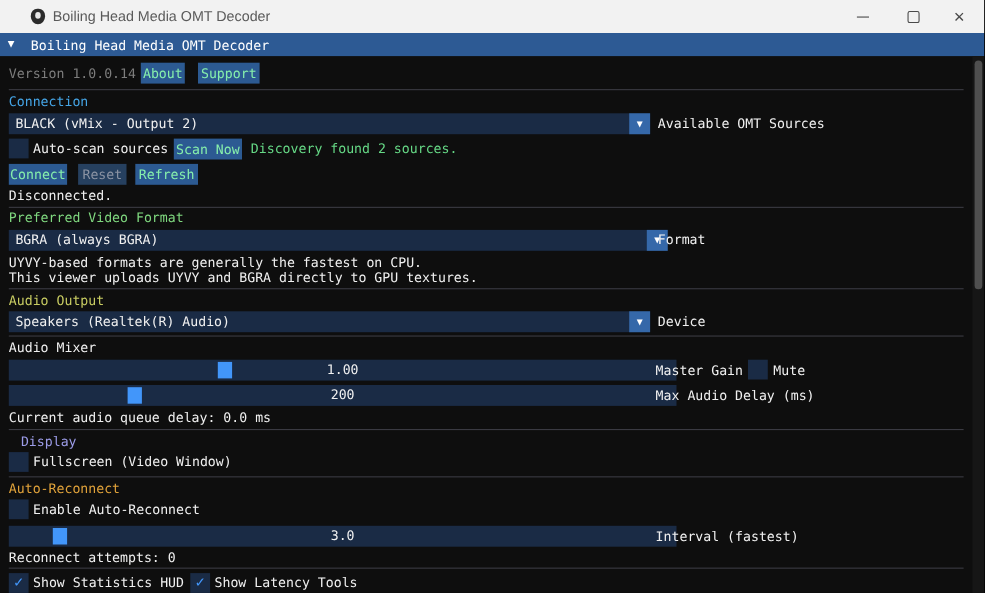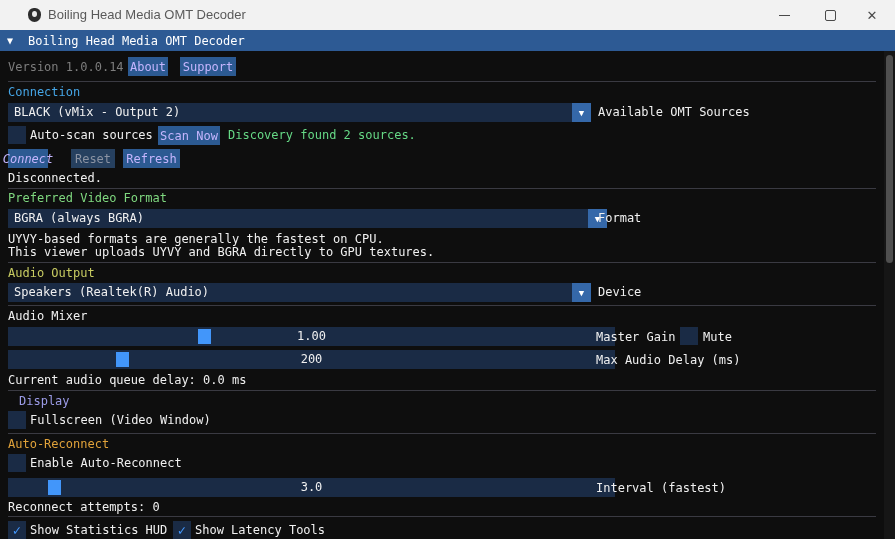--- a/index.html
+++ b/index.html
@@ -27,21 +27,21 @@
   .lbl{position:absolute;line-height:13px;white-space:pre;}
   .c-gray{color:#7d7d7d;}
   .c-conn{color:#45a5e6;}
   .c-green{color:#7fd87f;}
   .c-yellow{color:#c8cc62;}
   .c-lav{color:#9c9ce8;padding-left:11px;}
   .c-orange{color:#e0a23a;}
   .c-ok{color:#66d986;}
   .sep{position:absolute;left:8px;width:868px;height:1px;background:#3a3a42;}
 
-  .btn{position:absolute;height:19px;background:#2c5a92;color:#c4b5fd;display:flex;
+  .btn{position:absolute;height:19px;background:#2c5a92;color:#86efac;display:flex;
        align-items:center;justify-content:center;}
   .btn.disabled{background:#26405f;color:#8b93a3;}
 
   .combo{position:absolute;left:8px;width:583px;height:19px;background:#1a2b45;}
   .combo .cval{position:absolute;left:6px;top:3px;line-height:13px;white-space:pre;}
   .combo .carrow{position:absolute;right:0;top:0;width:19px;height:19px;background:#3568a9;
        display:flex;align-items:center;justify-content:center;font-size:9px;color:#fff;}
 
   .cb{position:absolute;width:18px;height:18px;background:#1a2b45;display:flex;
       align-items:center;justify-content:center;}
@@ -91,21 +91,21 @@
     <span class="cval">BLACK (vMix - Output 2)</span>
     <span class="carrow">▼</span>
   </div>
   <div class="lbl" style="left:598px;top:106px;">Available OMT Sources</div>
 
   <div class="cb" style="left:8px;top:126px;"></div>
   <div class="lbl" style="left:30px;top:129px;">Auto-scan sources</div>
   <div class="btn" style="left:158px;top:126px;width:62px;">Scan Now</div>
   <div class="lbl c-ok" style="left:228px;top:129px;">Discovery found 2 sources.</div>
 
-  <div class="btn" style="left:8px;top:149px;width:40px;font-style:italic;">Connect</div>
+  <div class="btn" style="left:8px;top:149px;width:53px;">Connect</div>
   <div class="btn disabled" style="left:71px;top:149px;width:44px;">Reset</div>
   <div class="btn" style="left:123px;top:149px;width:57px;">Refresh</div>
 
   <div class="lbl" style="left:8px;top:172px;">Disconnected.</div>
 
   <div class="sep" style="top:188px;"></div>
 
   <div class="lbl c-green" style="left:8px;top:192px;">Preferred Video Format</div>
   <div class="combo" style="top:209px;padding-left:16px;">
     <span class="cval">BGRA (always BGRA)</span>

